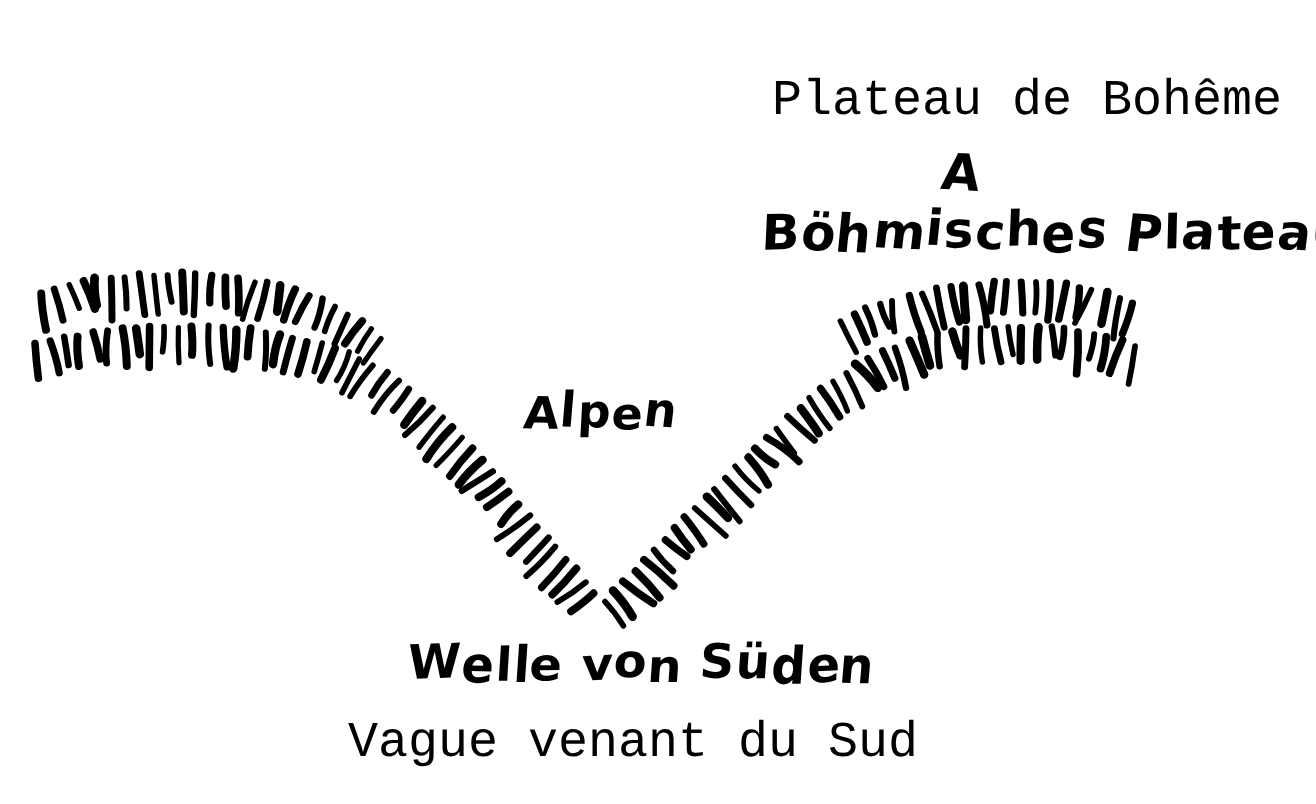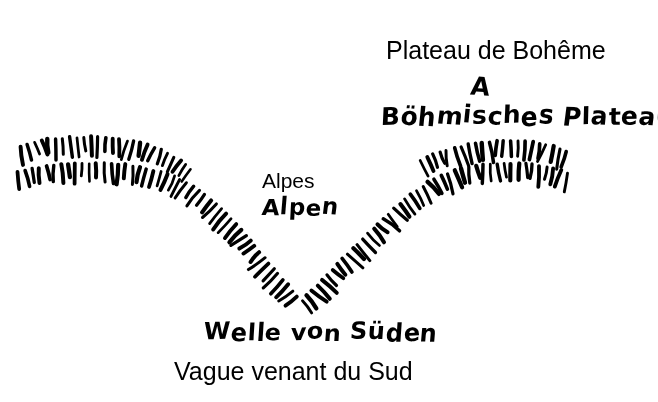--- a/index.html
+++ b/index.html
@@ -26,21 +26,21 @@
     height: 402px;
   }
   .label {
     position: absolute;
     white-space: nowrap;
     color: #000000;
     line-height: 1;
   }
   
   .fr {
-    font-family: Liberation Sans, sans-serif;
+    font-family: Liberation Mono, monospace;
     font-weight: 400;
   }
   
   .de {
     font-family: "DejaVu Sans", sans-serif;
     font-weight: 700;
     letter-spacing: 0.5px;
     transform: skewX(-4deg);
     transform-origin: left bottom;
   }
@@ -236,21 +236,20 @@
         <path d="M566.2,151.6 Q564.7,158.3 561.2,166.9" stroke="#000000" stroke-width="3.65" stroke-linecap="round" fill="none"></path>
       </g>
   </svg>
 
   <div class="label fr" id="label-plateau-fr">Plateau de Bohême</div>
 
   <div class="label de" id="label-arrow-a"><span class="de-wavy"><span style="transform: translateY(-0.04px) rotate(3.45deg) scaleY(1.007);">A</span></span></div>
 
   <div class="label de" id="label-plateau-de"><span class="de-wavy"><span style="transform: translateY(0.86px) rotate(-1.35deg) scaleY(0.977);">B</span><span style="transform: translateY(0.97px) rotate(3.42deg) scaleY(1.016);">ö</span><span style="transform: translateY(1.53px) rotate(1.7deg) scaleY(1.053);">h</span><span style="transform: translateY(0.46px) rotate(2.82deg) scaleY(0.966);">m</span><span style="transform: translateY(-1.49px) rotate(1.99deg) scaleY(0.986);">i</span><span style="transform: translateY(-0.3px) rotate(-2.35deg) scaleY(1.005);">s</span><span style="transform: translateY(0.61px) rotate(3.45deg) scaleY(0.979);">c</span><span style="transform: translateY(-1.11px) rotate(-1.55deg) scaleY(0.97);">h</span><span style="transform: translateY(1.58px) rotate(-0.96deg) scaleY(1.076);">e</span><span style="transform: translateY(-0.87px) rotate(2.69deg) scaleY(1.067);">s</span><span style="transform: translateY(-1.15px) rotate(2.82deg) scaleY(1.021);">&nbsp;</span><span style="transform: translateY(1.57px) rotate(3.36deg) scaleY(1.031);">P</span><span style="transform: translateY(0.66px) rotate(-2.61deg) scaleY(0.942);">l</span><span style="transform: translateY(0.35px) rotate(1.84deg) scaleY(1.02);">a</span><span style="transform: translateY(1.32px) rotate(-3.18deg) scaleY(0.957);">t</span><span style="transform: translateY(0.53px) rotate(-1.56deg) scaleY(1.022);">e</span><span style="transform: translateY(1.01px) rotate(2.94deg) scaleY(0.983);">a</span><span style="transform: translateY(-1.19px) rotate(-0.92deg) scaleY(1.052);">u</span></span></div>
 
-  <div class="label fr" id="label-alpes-fr">Alpes</div>
 
   <div class="label de" id="label-alpen-de"><span class="de-wavy"><span style="transform: translateY(0.47px) rotate(0.82deg) scaleY(0.965);">A</span><span style="transform: translateY(-1.13px) rotate(0.74deg) scaleY(1.06);">l</span><span style="transform: translateY(-0.3px) rotate(-1.01deg) scaleY(1.004);">p</span><span style="transform: translateY(0.99px) rotate(-0.53deg) scaleY(0.961);">e</span><span style="transform: translateY(-0.98px) rotate(3.21deg) scaleY(1.024);">n</span></span></div>
 
   <div class="label de" id="label-welle-de"><span class="de-wavy"><span style="transform: translateY(-0.84px) rotate(-1.85deg) scaleY(0.993);">W</span><span style="transform: translateY(0.84px) rotate(1.44deg) scaleY(1.05);">e</span><span style="transform: translateY(0.53px) rotate(-0.52deg) scaleY(0.969);">l</span><span style="transform: translateY(0.54px) rotate(-0.14deg) scaleY(1.051);">l</span><span style="transform: translateY(0.61px) rotate(-0.37deg) scaleY(0.947);">e</span><span style="transform: translateY(-1.02px) rotate(-3.11deg) scaleY(0.992);">&nbsp;</span><span style="transform: translateY(0.5px) rotate(-3.32deg) scaleY(0.943);">v</span><span style="transform: translateY(-1.06px) rotate(-1.29deg) scaleY(0.959);">o</span><span style="transform: translateY(1.49px) rotate(0.06deg) scaleY(0.942);">n</span><span style="transform: translateY(-0.1px) rotate(2.55deg) scaleY(1.009);">&nbsp;</span><span style="transform: translateY(-1.07px) rotate(-0.13deg) scaleY(0.988);">S</span><span style="transform: translateY(-0.81px) rotate(0.03deg) scaleY(0.988);">ü</span><span style="transform: translateY(1.21px) rotate(-0.07deg) scaleY(1.074);">d</span><span style="transform: translateY(0.89px) rotate(-3.24deg) scaleY(1.023);">e</span><span style="transform: translateY(1.25px) rotate(0.98deg) scaleY(1.038);">n</span></span></div>
 
   <div class="label fr" id="label-vague-fr">Vague venant du Sud</div>
 
 </div>
 
 </body></html>

